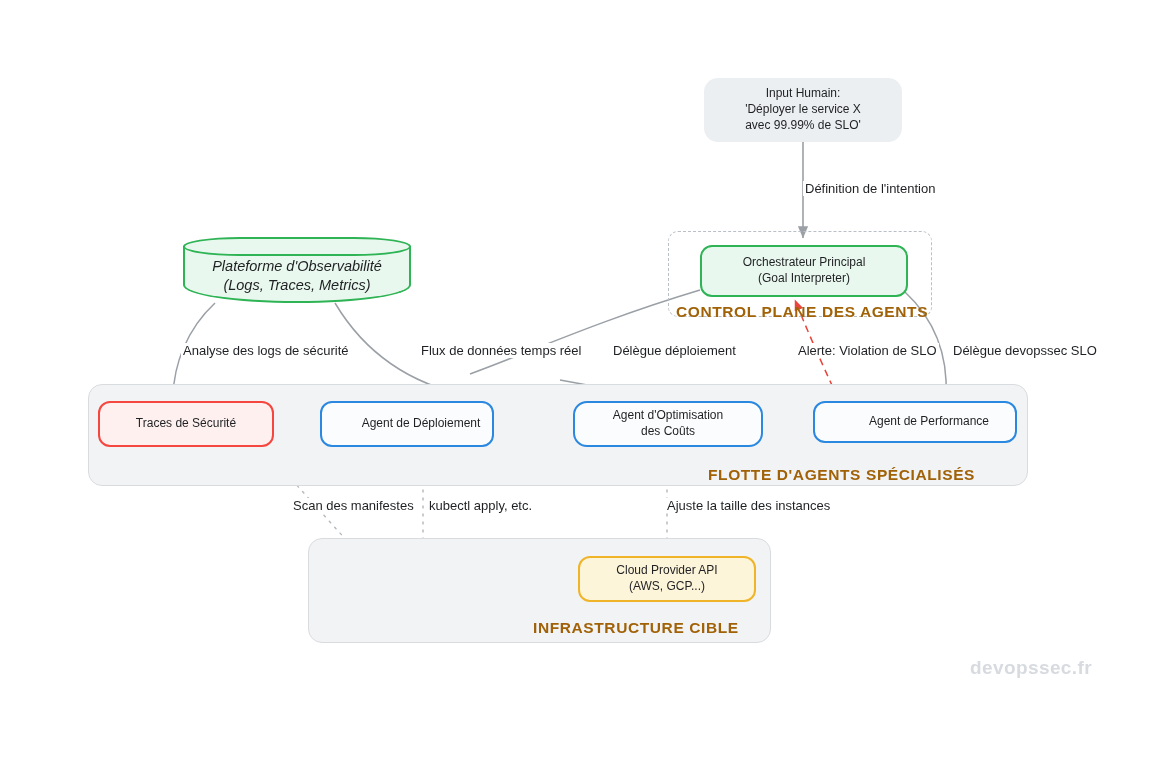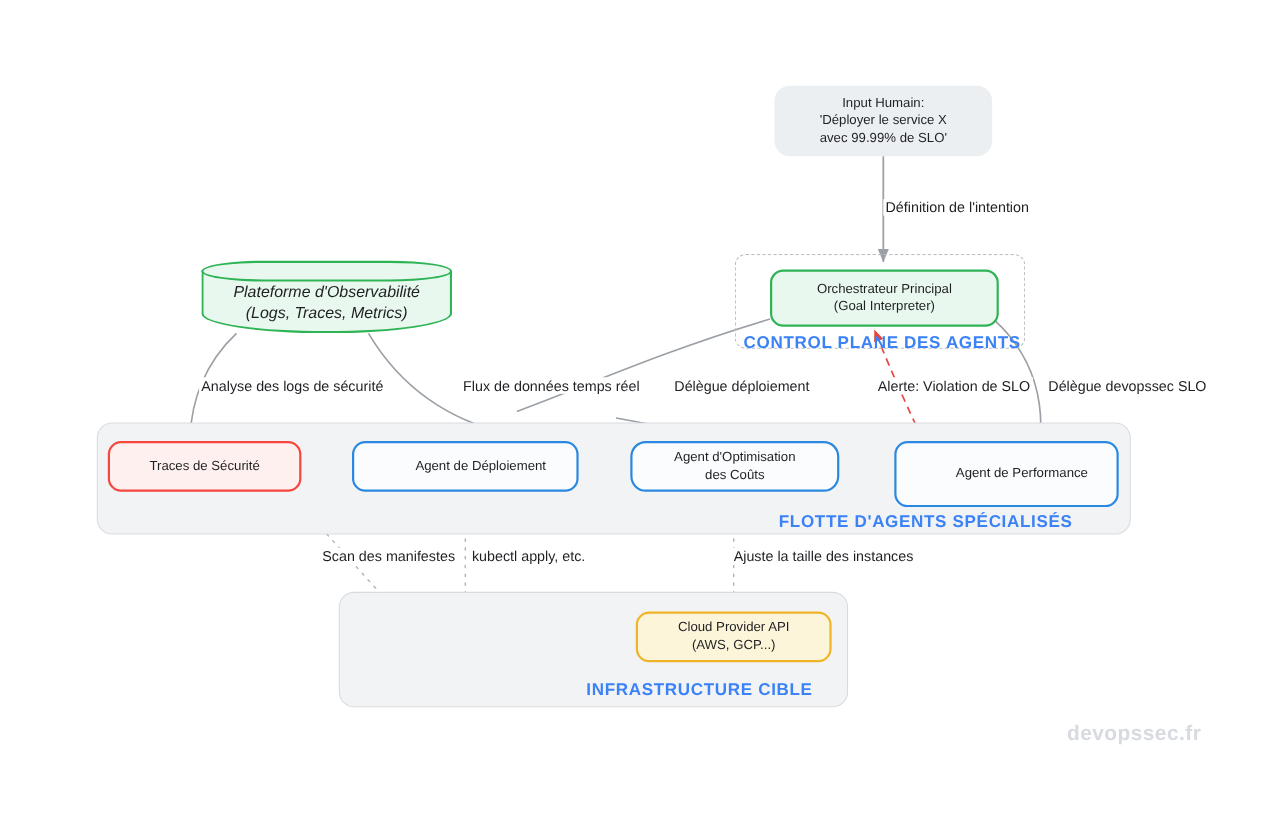--- a/index.html
+++ b/index.html
@@ -127,21 +127,21 @@
   .cluster-dashed {
     background: transparent;
     border: 1.4px dashed #b9bfc6;
     border-radius: 10px;
   }
   .cluster-label {
     position: absolute;
     font-size: 15.5px;
     font-weight: bold;
     letter-spacing: 0.6px;
-    color: #3b82f6;
+    color: #a16207;
     white-space: nowrap;
     z-index: 2;
   }
   .edge-label {
     position: absolute;
     font-size: 13px;
     color: #1f2023;
     white-space: nowrap;
     z-index: 4;
     background: #ffffff;
@@ -214,26 +214,26 @@
 
   <div class="n-cyl" style="left:183px; top:237px; width:228px; height:66px;">
     <div class="cyl-body"></div>
     <div class="cyl-top"></div>
     <div class="cyl-label">Plateforme d'Observabilité
 (Logs, Traces, Metrics)</div>
   </div>
 
   <div class="node node-round n-red" style="left:98px; top:401px; width:176px; height:46px;">Traces de Sécurité</div>
 
-  <div class="node node-round n-blue" style="left:320px; top:401px; width:206px; height:46px;padding-left:28px;">Agent de Déploiement</div>
+  <div class="node node-round n-blue" style="left:320px; top:401px; width:174px; height:46px;padding-left:28px;">Agent de Déploiement</div>
 
   <div class="node node-round n-blue" style="left:573px; top:401px; width:190px; height:46px;border-radius:14px;">Agent d'Optimisation
 des Coûts</div>
 
-  <div class="node node-round n-blue" style="left:813px; top:401px; width:204px; height:60px;padding-left:28px;">Agent de Performance</div>
+  <div class="node node-round n-blue" style="left:813px; top:401px; width:204px; height:42px;padding-left:28px;">Agent de Performance</div>
 
 
   <div class="node node-round n-amber" style="left:578px; top:556px; width:178px; height:46px;">Cloud Provider API
 (AWS, GCP...)</div>
 
   <div class="edge-label" style="left:803px; top:181px;">Définition de l'intention</div>
 
   <div class="edge-label" style="left:181px; top:343px;">Analyse des logs de sécurité</div>
 
   <div class="edge-label" style="left:419px; top:343px;">Flux de données temps réel</div>

